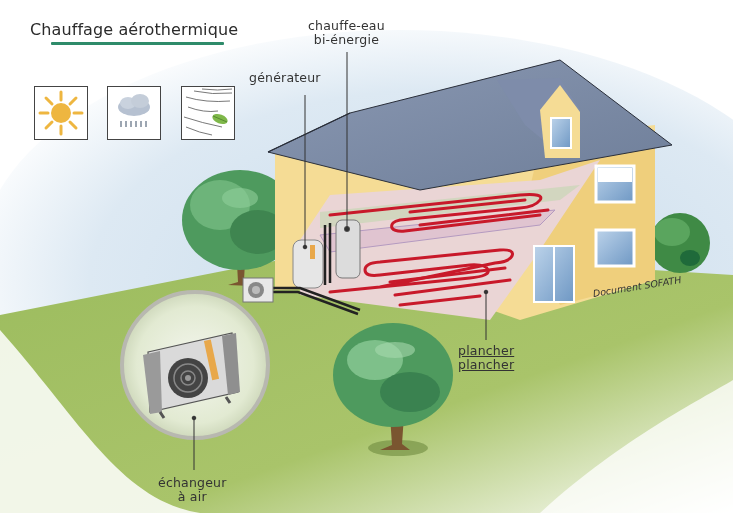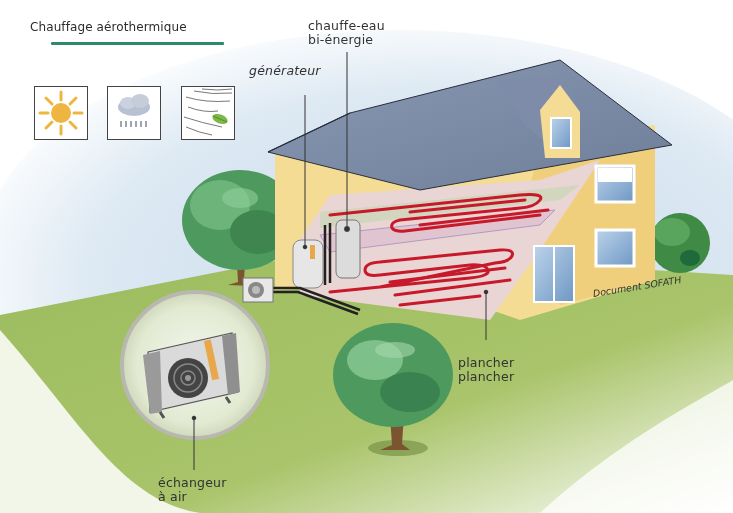--- a/index.html
+++ b/index.html
@@ -1,19 +1,19 @@
 <!DOCTYPE html>
 <html><head>
 <meta charset="utf-8">
 <style>
   html, body { margin: 0; padding: 0; background: #ffffff; }
   body { width: 733px; height: 513px; overflow: hidden; position: relative; font-family: "DejaVu Sans", sans-serif; }
   #scene { position: absolute; left: 0; top: 0; width: 733px; height: 513px; }
-  .lbl { position: absolute; color: #333333; font-size: 12.5px; line-height: 14px; white-space: nowrap; letter-spacing: 0.2px; }
-  .title { position: absolute; left: 30px; top: 20px; font-size: 12px; color: #2b2b2b; font-family: "DejaVu Sans", sans-serif; letter-spacing: 0.1px; }
+  .lbl { position: absolute; color: #333333; font-size: 12.5px; line-height: 14px; text-align: center; white-space: nowrap; letter-spacing: 0.2px; }
+  .title { position: absolute; left: 30px; top: 20px; font-size: 16px; color: #2b2b2b; font-family: "DejaVu Sans", sans-serif; letter-spacing: 0.1px; }
   .title-underline { position: absolute; left: 51px; top: 42px; width: 173px; height: 3px; background: #2e8b6a; border-radius: 1px; }
   .credit { position: absolute; left: 592px; top: 288px; font-size: 9.5px; font-style: italic; color: #333; transform: rotate(-9deg); transform-origin: left top; white-space: nowrap; font-family: "DejaVu Sans", sans-serif; }
   .icon-box { position: absolute; width: 52px; height: 52px; border: 1.5px solid #444; background: #fff; }
 </style>
 </head>
 <body>
 
 <svg id="scene" viewBox="0 0 733 513" xmlns="http://www.w3.org/2000/svg">
   <defs>
     <radialGradient id="skyGrad" cx="0.55" cy="0.55" r="0.6">
@@ -203,24 +203,24 @@
     </g>
     <ellipse cx="38" cy="32" rx="8" ry="4.5" fill="#7fb84a" transform="rotate(20 38 32)"></ellipse>
     <line x1="31" y1="29" x2="45" y2="35" stroke="#4c7f2a" stroke-width="0.8"></line>
   </svg>
 </div>
 
 <div class="lbl" style="left:308px; top:19px;">
   <div>chauffe-eau</div>
   <div>bi-énergie</div>
 </div>
-<div class="lbl" style="left:249px; top:64px;font-style:italic;">
+<div class="lbl" style="left:249px; top:71px;">
   <div>générateur</div>
 </div>
-<div class="lbl" style="left:458px; top:356px;">
+<div class="lbl" style="left:458px; top:344px;text-decoration:underline;">
   <div>plancher</div>
   <div>plancher</div>
 </div>
 <div class="lbl" style="left:158px; top:476px;">
   <div>échangeur</div>
   <div>à air</div>
 </div>
 
 <div class="credit">Document SOFATH</div>
 

